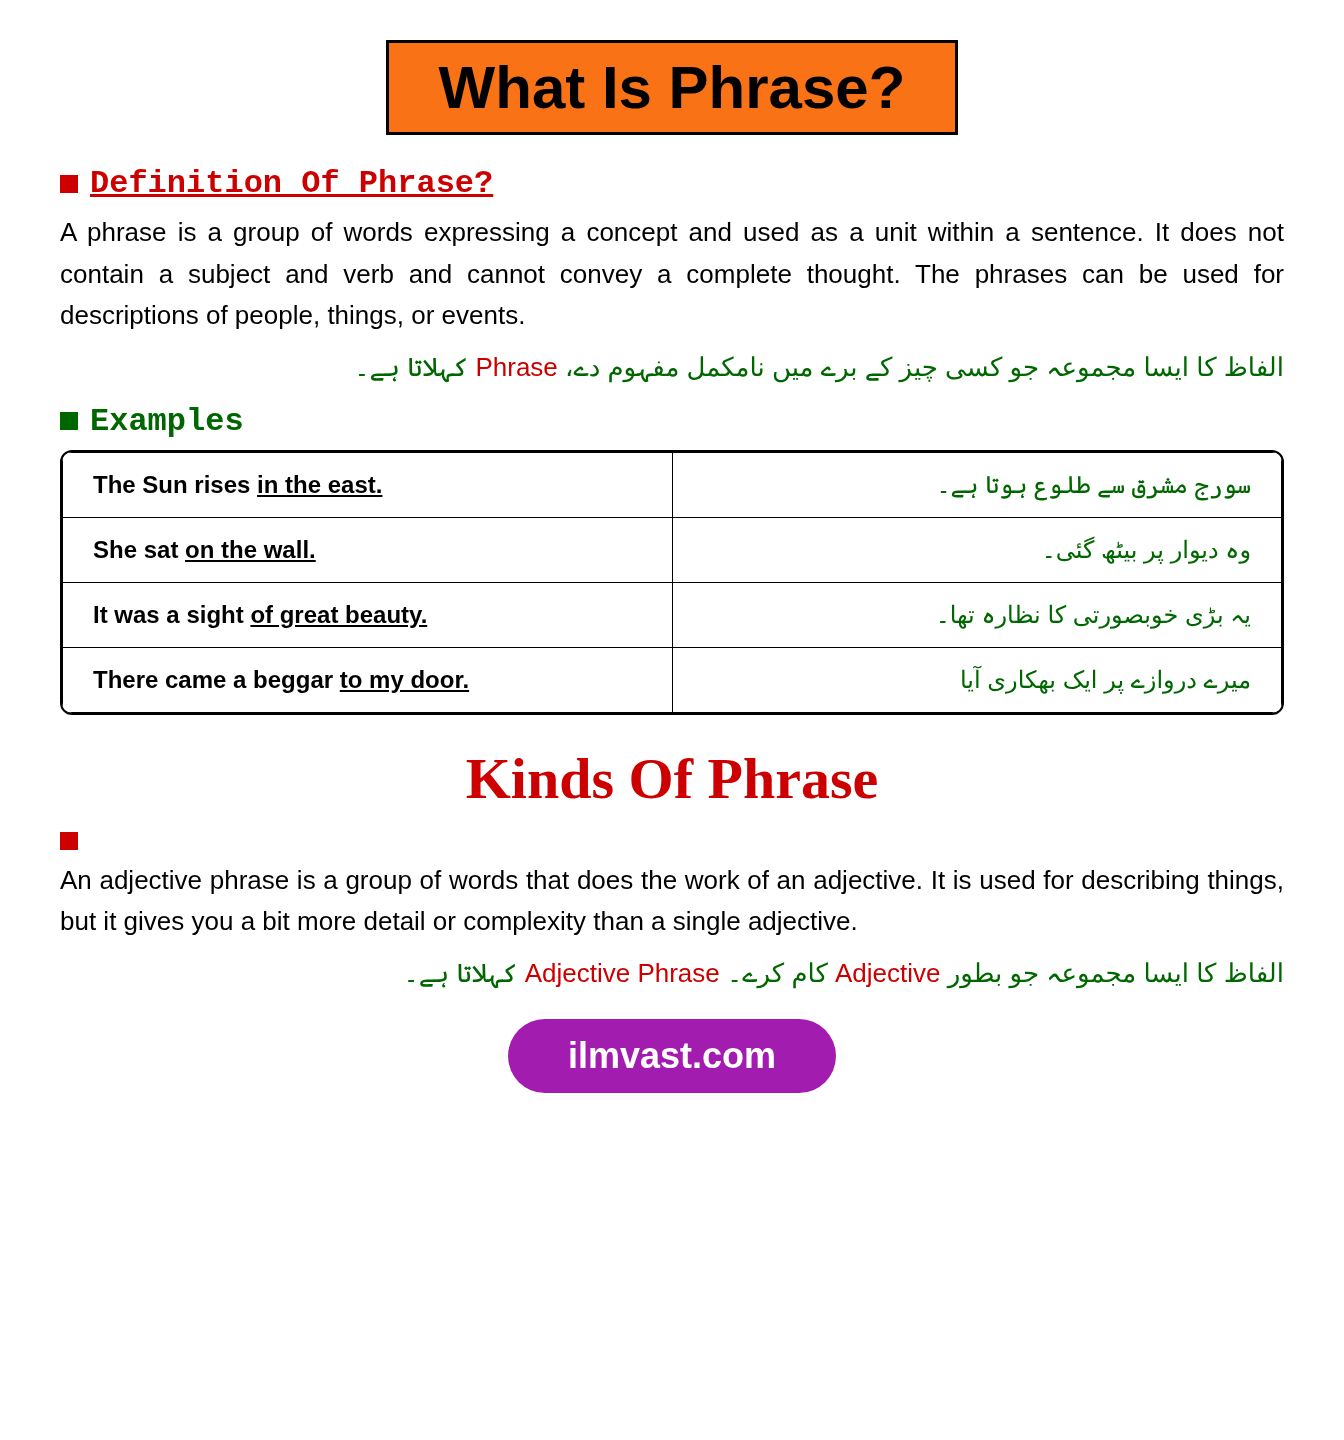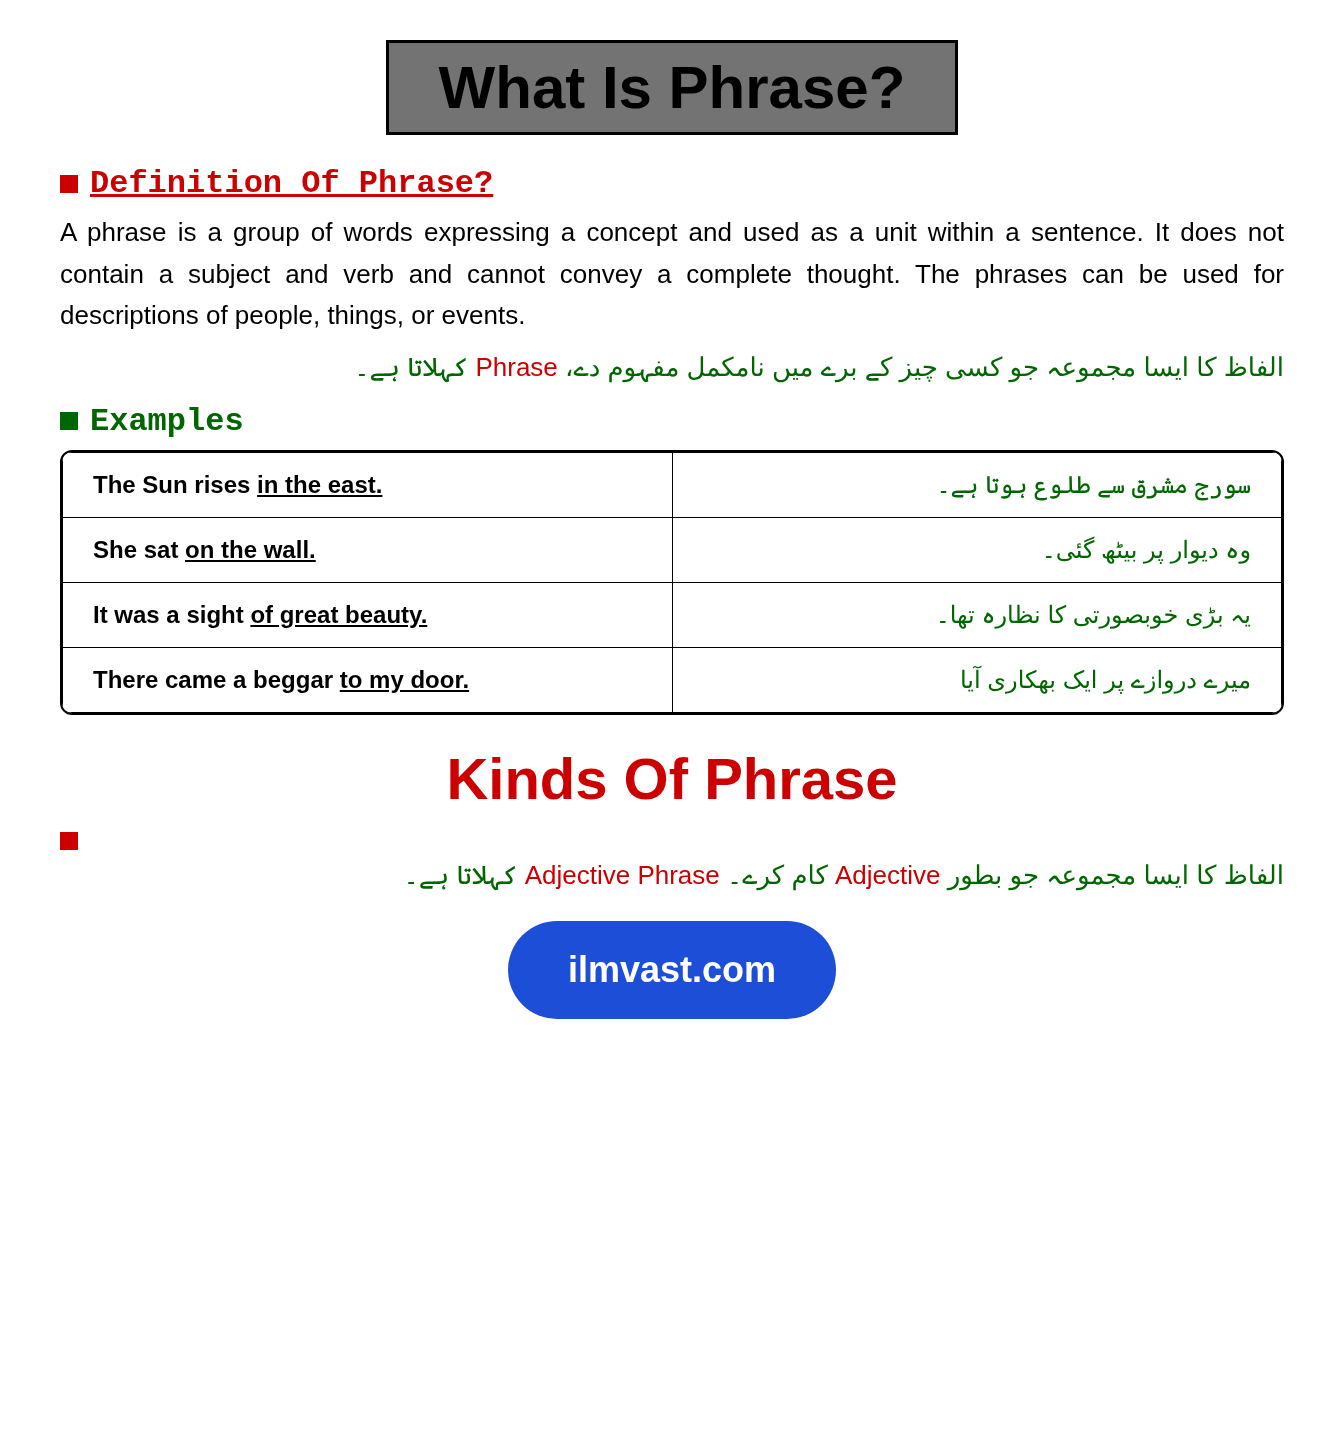--- a/index.html
+++ b/index.html
@@ -16,21 +16,21 @@
       padding: 40px 60px 40px 60px;
     }
 
     .header-section {
       display: flex;
       justify-content: center;
       margin-bottom: 30px;
     }
 
     .title-box {
-      background: #737373;
+      background: #f97316;
       border: 3px solid #000000;
       padding: 10px 50px;
       display: inline-block;
     }
 
     .title-text {
       font-size: 60px;
       font-weight: 900;
       color: #000000;
       font-family: Arial, sans-serif;
@@ -97,21 +97,21 @@
 
     .underline-phrase {
       text-decoration: underline;
     }
 
     .kinds-heading {
       text-align: center;
       font-size: 58px;
       font-weight: 900;
       color: #cc0000;
-      font-family: Liberation Sans, sans-serif;
+      font-family: Liberation Serif, serif;
       margin-bottom: 20px;
     }
 
     .adjective-title {
       font-size: 32px;
       font-weight: 900;
       color: #cc0000;
       font-family: Arial, sans-serif;
       text-decoration: underline;
     }
@@ -139,24 +139,24 @@
       text-align: center;
     }
 
     .footer {
       display: flex;
       justify-content: center;
       margin-top: 20px;
     }
 
     .footer-badge {
-      background: #1d4ed8;
+      background: #a21caf;
       color: #ffffff;
       border-radius: 50px;
-      padding: 28px 60px;
+      padding: 16px 60px;
       font-size: 36px;
       font-weight: 900;
       font-family: Arial, sans-serif;
       display: inline-block;
     }
 
     .table-wrapper {
       border: 2px solid #000000;
       border-radius: 12px;
       overflow: hidden;
@@ -247,20 +247,21 @@
   </div>
 </div>
 
 <div>
   <h2 class="kinds-heading">Kinds Of Phrase</h2>
 
   <div>
     <div class="section-heading">
       <div class="bullet-red"></div>
     </div>
+    <p class="adjective-body">An adjective phrase is a group of words that does the work of an adjective. It is used for describing things, but it gives you a bit more detail or complexity than a single adjective.</p>
     <div class="urdu-line2">
       <span>الفاظ کا ایسا مجموعہ جو بطور <span class="phrase-word-red">Adjective</span> کام کرے۔ <span class="phrase-word-red">Adjective Phrase</span> کہلاتا ہے۔</span>
     </div>
   </div>
 </div>
 
 <div class="footer">
   <div class="footer-badge">ilmvast.com</div>
 </div>
 

